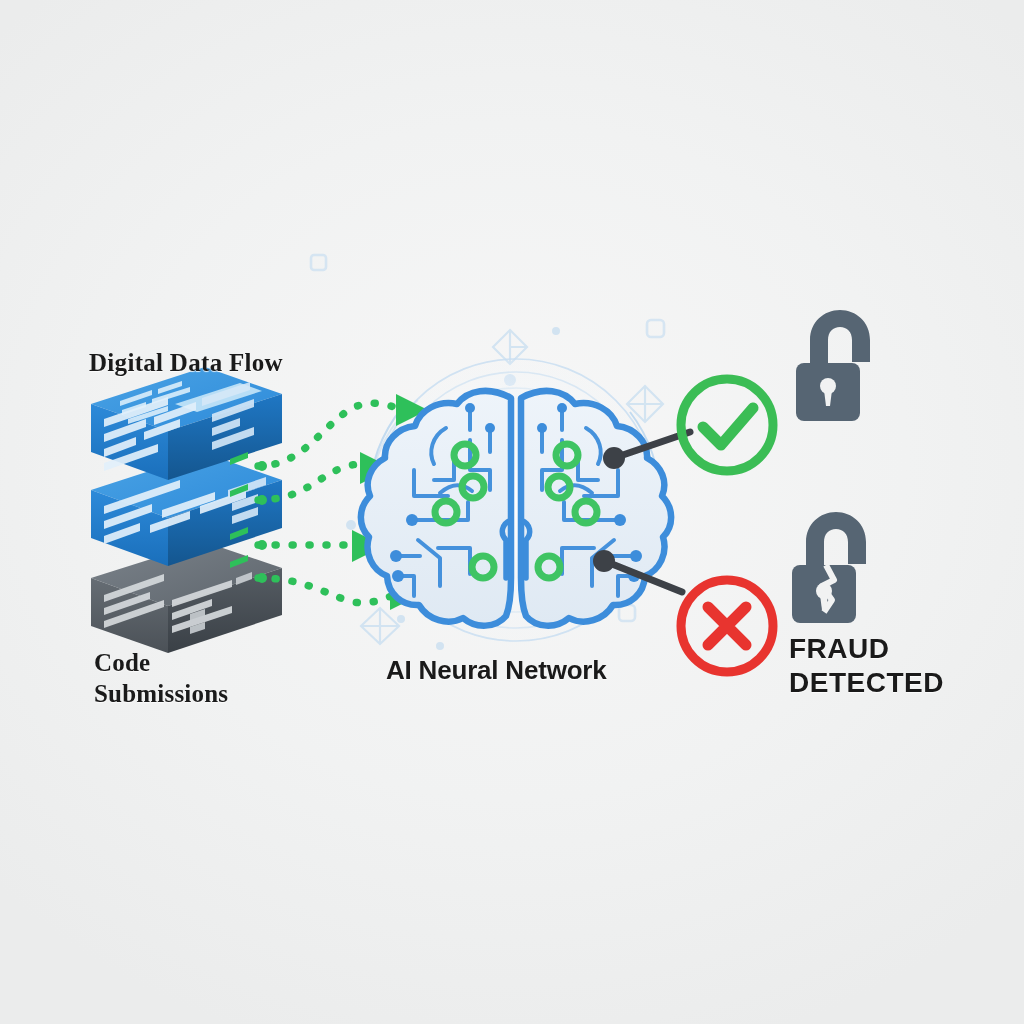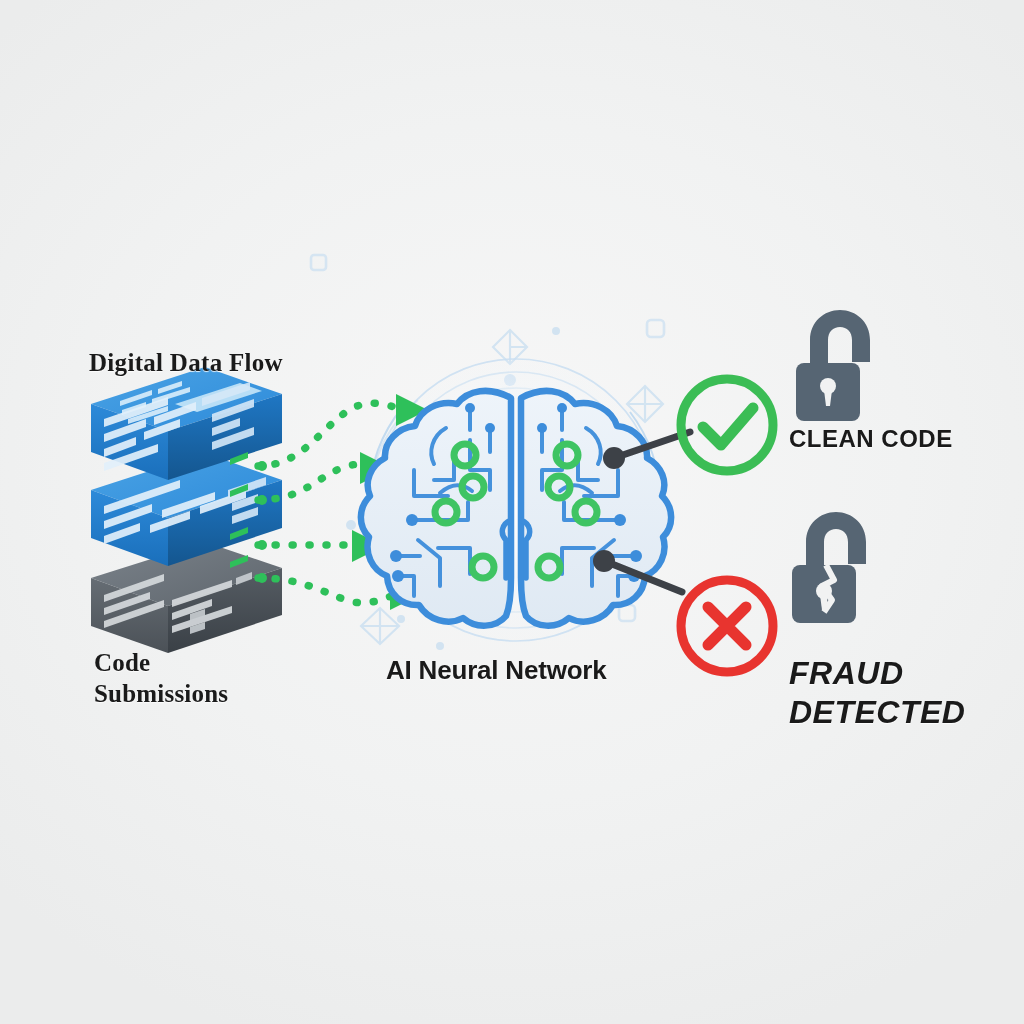--- a/index.html
+++ b/index.html
@@ -49,24 +49,23 @@
     font-family: "Liberation Sans", sans-serif;
     font-weight: bold;
     letter-spacing: -.2px;
   }
   #label-clean-code {
     left: 789px; top: 424px;
     font-size: 24px;
     letter-spacing: .5px;
   }
   #label-fraud-detected {
-    left: 789px; top: 654px;
-    font-size: 32px;
+    left: 789px; top: 632px;
+    font-size: 28px;
     letter-spacing: .5px;
-    font-style: italic;
   }
 
   
   svg.layer {
     position: absolute;
     left: 0; top: 0;
     width: 1024px; height: 1024px;
     overflow: visible;
     pointer-events: none;
   }
@@ -386,18 +385,17 @@
     </g>
   </svg>
 
   <div class="lbl" id="label-digital-data-flow">Digital Data Flow</div>
 
   <div class="lbl" id="label-ai-neural-network">AI Neural Network</div>
 
   <div class="lbl" id="label-code-submissions">Code
 Submissions</div>
 
-  <div class="lbl" id="label-clean-code">CLEAN CODE</div>
 
   <div class="lbl" id="label-fraud-detected">FRAUD
 DETECTED</div>
 
 </div>
 
 </body></html>

